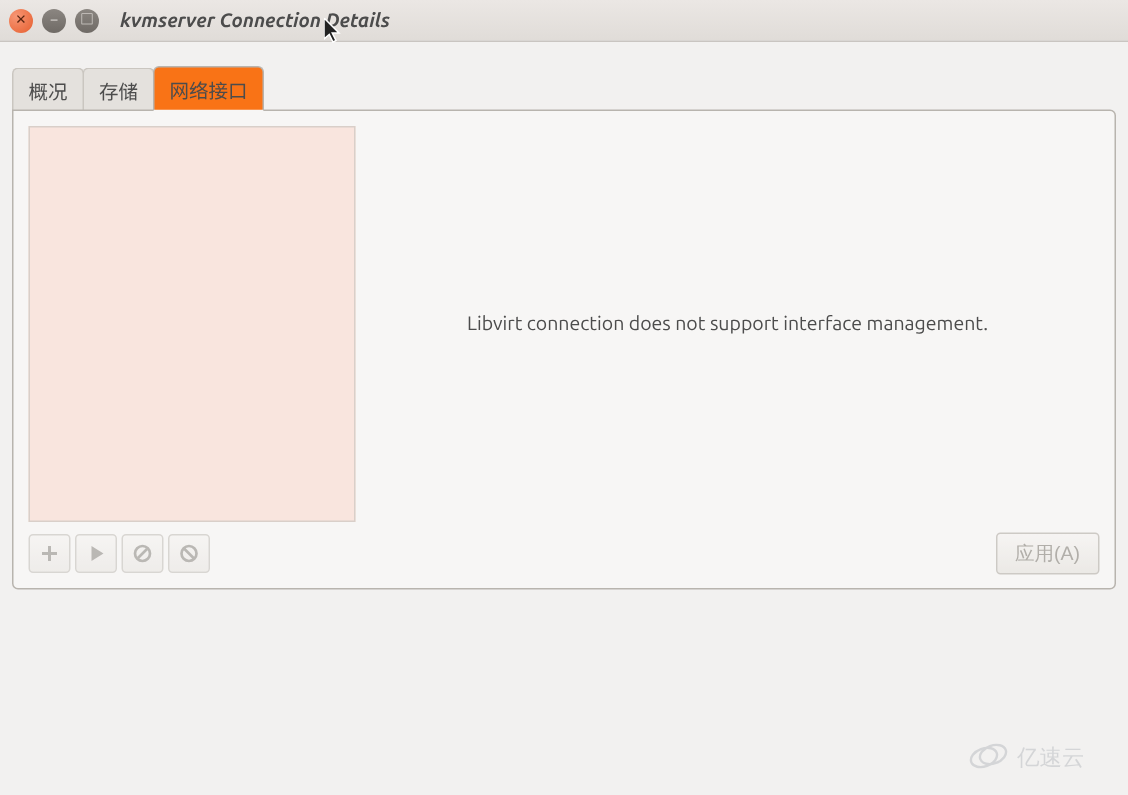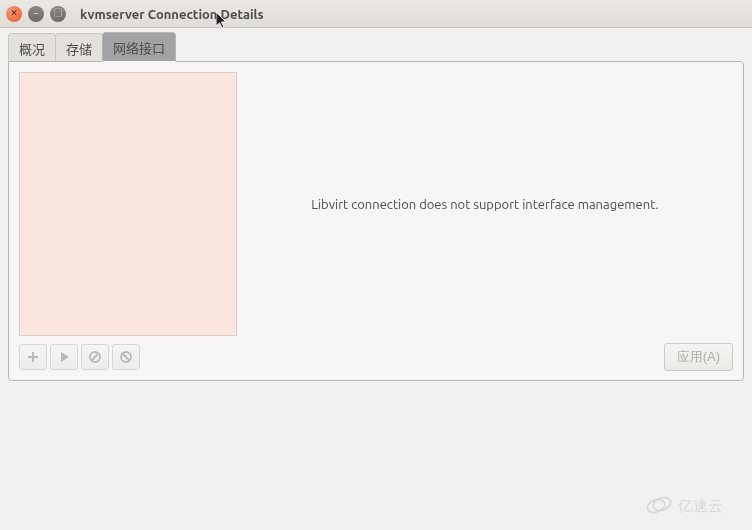--- a/index.html
+++ b/index.html
@@ -46,49 +46,50 @@
     }
     .wc-min, .wc-max {
       background: linear-gradient(to bottom, #8b8681, #6f6a65);
       color: #e8e4e0;
     }
     .title-text {
       margin-left: 14px;
       font-weight: bold;
       color: #4c4c4c;
       font-size: 13px;
+      font-style: italic;
     }
     .cursor {
       position: absolute;
       left: 216px;
       top: 12px;
       pointer-events: none;
     }
     .tabs {
       display: flex;
       align-items: flex-end;
       padding: 6px 8px 0 8px;
-      height: 34px;
+      height: 46px;
     }
     .tab {
       padding: 5px 10px 4px 10px;
       font-size: 13px;
       color: #4c4c4c;
       border: 1px solid transparent;
       border-bottom: none;
       background: #eceae7;
       cursor: pointer;
       margin-right: 0;
       border-radius: 4px 4px 0 0;
     }
     .tab + .tab {
       margin-left: -1px;
     }
     .tab.active {
-      background: #a3a3a3;
+      background: #f97316;
       border: 1px solid #b8b4ae;
       border-bottom: 1px solid #f7f6f5;
       position: relative;
       z-index: 2;
     }
     .tab:not(.active) {
       border: 1px solid #cac6c0;
       border-bottom: none;
       background: #e4e1dd;
     }

